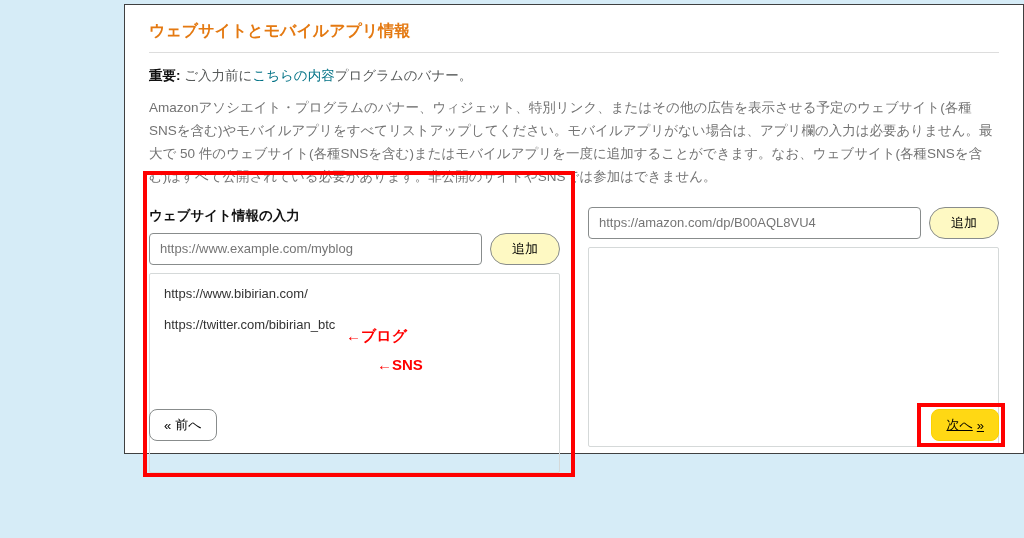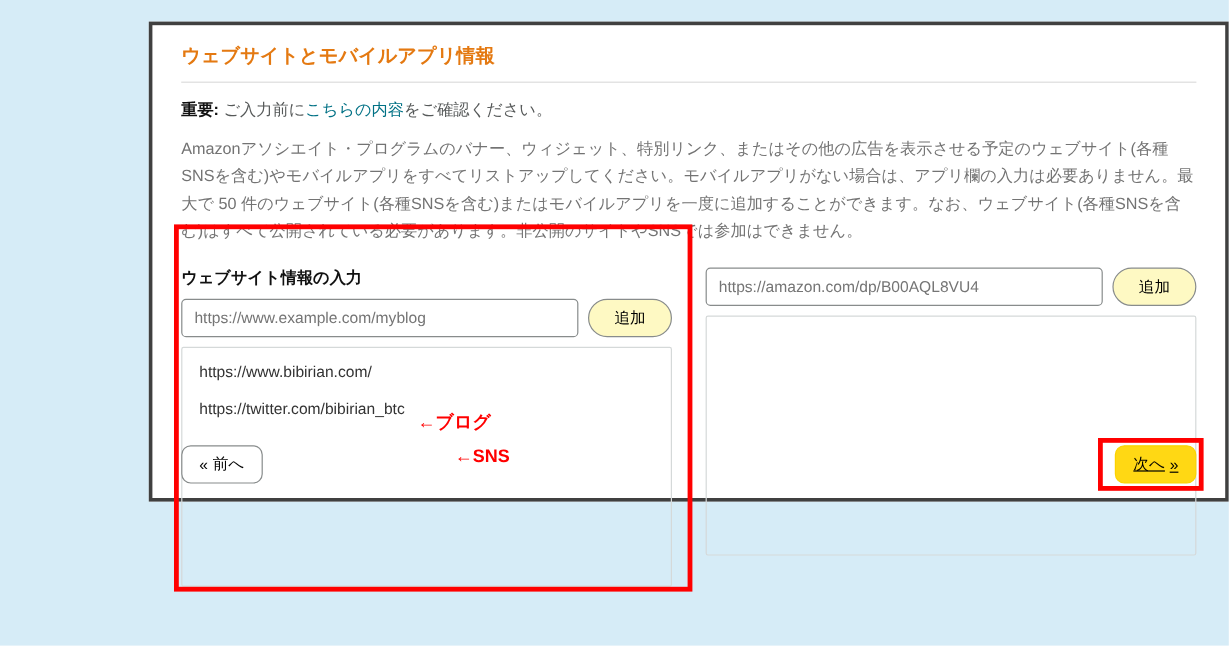--- a/index.html
+++ b/index.html
@@ -10,27 +10,27 @@
     body {
       font-family: "Hiragino Sans", "Meiryo", sans-serif;
       background: #d6ecf7;
       width: 1024px;
       height: 538px;
       overflow: hidden;
       position: relative;
     }
     .panel {
       background: #ffffff;
-      border: 3px solid #404040;
+      border: 1px solid #404040;
       margin: 0 auto;
       width: 900px;
-      height: 400px;
+      height: 450px;
       position: relative;
       left: 62px;
-      top: 18px;
+      top: 4px;
     }
     .panel-inner {
       padding: 16px 24px;
     }
     .page-title {
       color: #e47911;
       font-size: 16px;
       font-weight: bold;
       margin-bottom: 10px;
     }
@@ -174,21 +174,21 @@
 </head>
 <body>
 
 <div class="panel">
   <div class="panel-inner">
     <div class="page-title">ウェブサイトとモバイルアプリ情報</div>
     <hr class="divider">
 
     <div class="important-line">
       <span class="bold">重要:</span>
-      <span>ご入力前に</span><span class="link">こちらの内容</span><span>をご確認ください。</span>
+      <span>ご入力前に</span><span class="link">こちらの内容</span><span>プログラムのバナー。</span>
     </div>
 
     <div class="desc">Amazonアソシエイト・プログラムのバナー、ウィジェット、特別リンク、またはその他の広告を表示させる予定のウェブサイト(各種SNSを含む)やモバイルアプリをすべてリストアップしてください。モバイルアプリがない場合は、アプリ欄の入力は必要ありません。最大で 50 件のウェブサイト(各種SNSを含む)またはモバイルアプリを一度に追加することができます。なお、ウェブサイト(各種SNSを含む)はすべて公開されている必要があります。非公開のサイトやSNSでは参加はできません。</div>
 
     <div class="cols">
       <div class="col">
         <div class="red-box-left"></div>
         <div class="section-label">ウェブサイト情報の入力</div>
         <div class="input-row">
           <input class="text-input" type="text" placeholder="https://www.example.com/myblog" style="">

